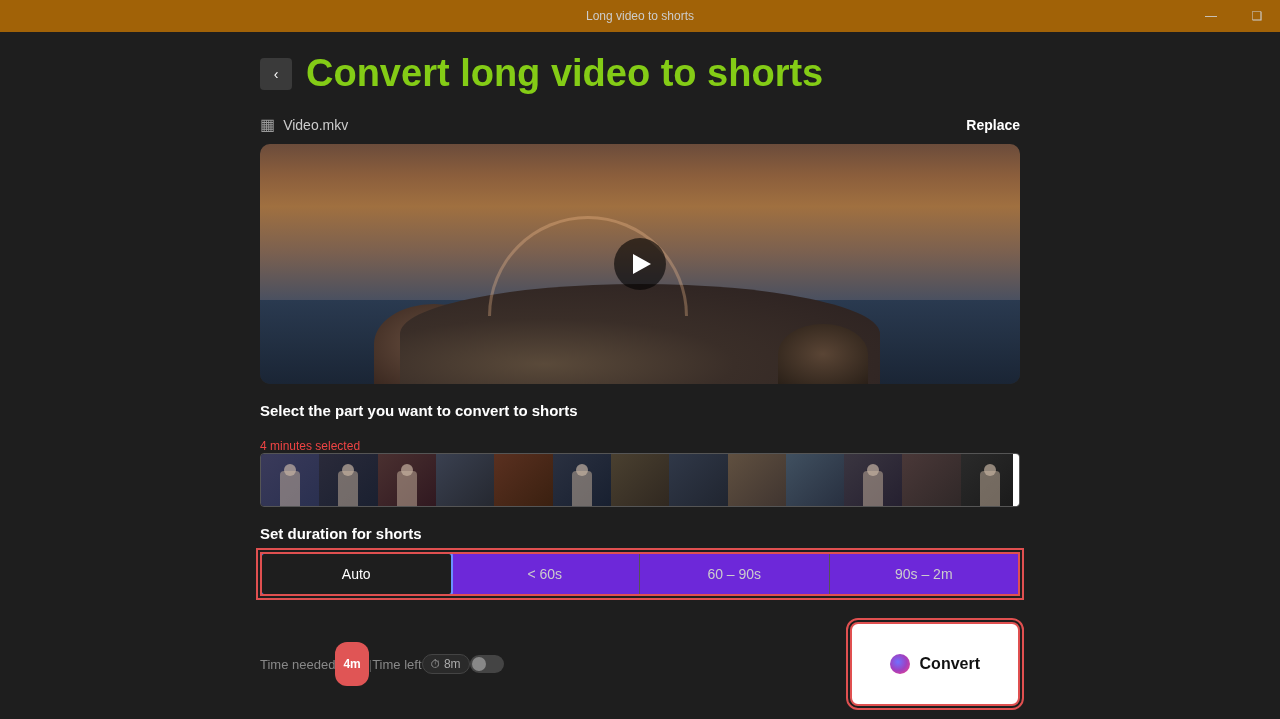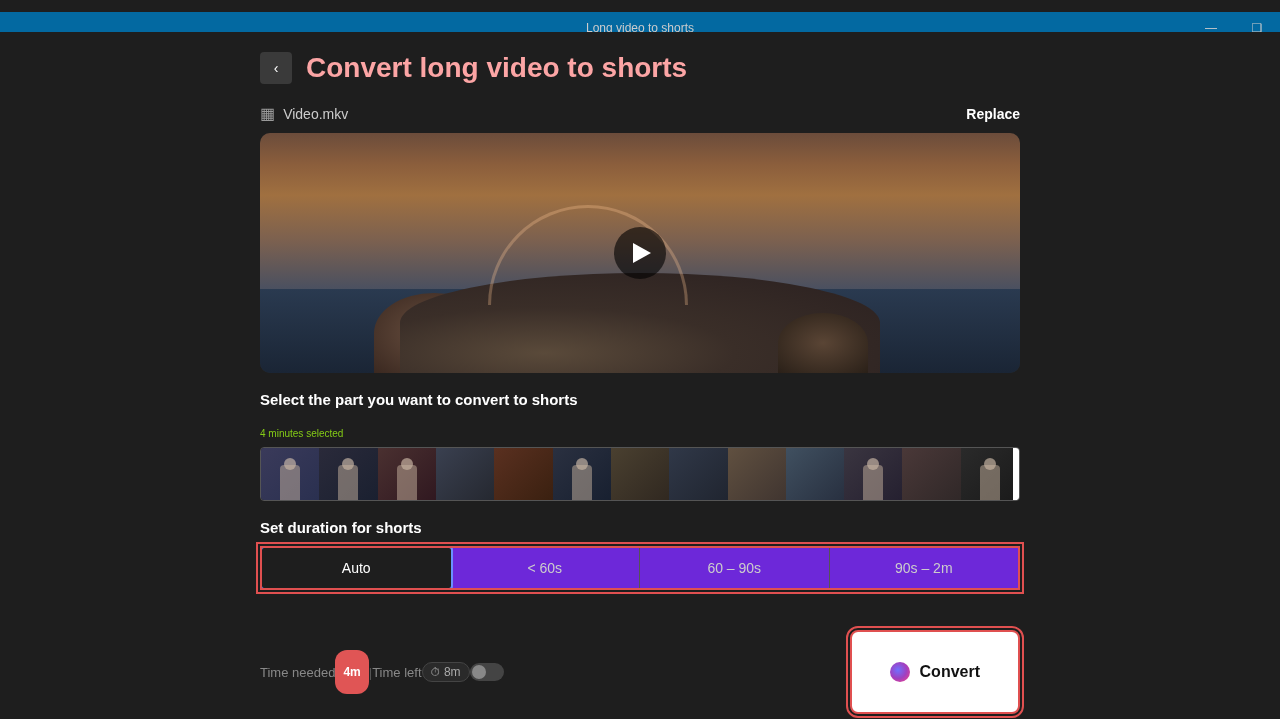--- a/index.html
+++ b/index.html
@@ -13,27 +13,26 @@
       position: relative;
     }
 
     
     .titlebar {
       position: absolute;
       top: 0;
       left: 0;
       right: 0;
       height: 32px;
-      background: #0369a1;
+      background: #a16207;
       display: flex;
       align-items: center;
       justify-content: center;
       font-size: 12px;
       color: #ccc;
-      margin-top: 12px;
     }
     .titlebar-controls {
       position: absolute;
       right: 0;
       top: 0;
       display: flex;
       align-items: center;
       height: 32px;
     }
     .titlebar-btn {
@@ -81,23 +80,23 @@
       background: #3a3a3a;
       border: none;
       color: #fff;
       display: flex;
       align-items: center;
       justify-content: center;
       cursor: pointer;
       font-size: 14px;
     }
     .page-title {
-      font-size: 28px;
+      font-size: 38px;
       font-weight: 600;
-      color: #fca5a5;
+      color: #84cc16;
     }
 
     
     .file-row {
       display: flex;
       align-items: center;
       justify-content: space-between;
       margin-bottom: 10px;
     }
     .file-name {
@@ -211,23 +210,23 @@
     }
 
     
     .section-label {
       font-size: 15px;
       font-weight: 600;
       color: #fff;
       margin-bottom: 20px;
     }
     .section-sub {
-      font-size: 10px;
-      color: #84cc16;
-      margin-bottom: 8px;
+      font-size: 12px;
+      color: #ef4444;
+      margin-bottom: 0;
     }
 
     
     .thumbnail-strip {
       width: 100%;
       height: 54px;
       display: flex;
       border-radius: 4px;
       overflow: hidden;
       position: relative;
@@ -281,21 +280,21 @@
       top: 0;
       bottom: 0;
       width: 6px;
       background: #fff;
       cursor: ew-resize;
       z-index: 5;
     }
 
     
     .duration-section {
-      margin-bottom: 28px;
+      margin-bottom: 14px;
     }
     .duration-label {
       font-size: 15px;
       font-weight: 600;
       color: #fff;
       margin-bottom: 10px;
     }
     .duration-buttons {
       display: flex;
       gap: 0;

